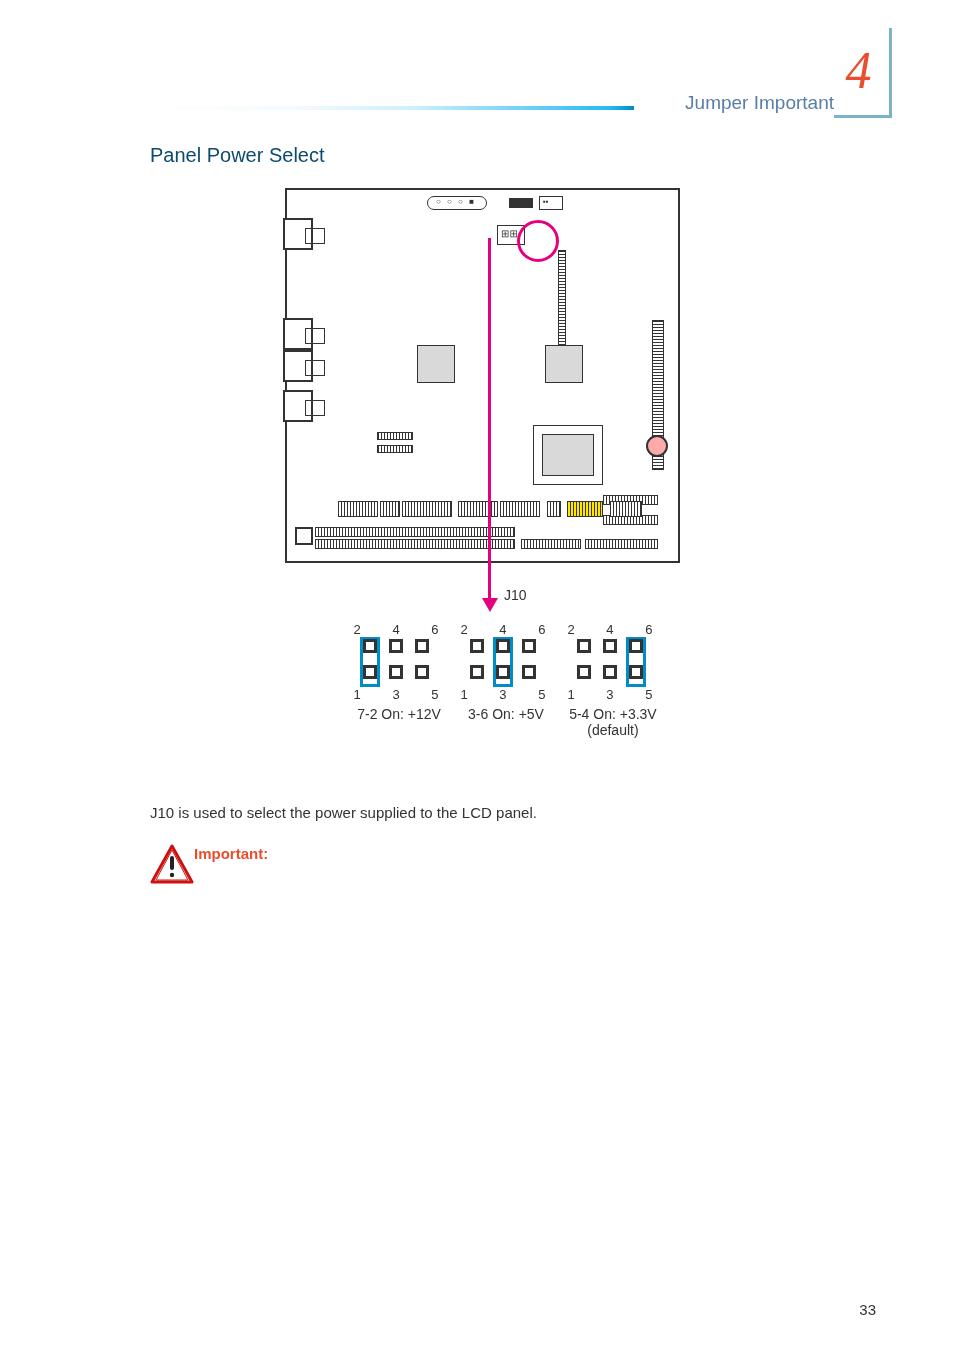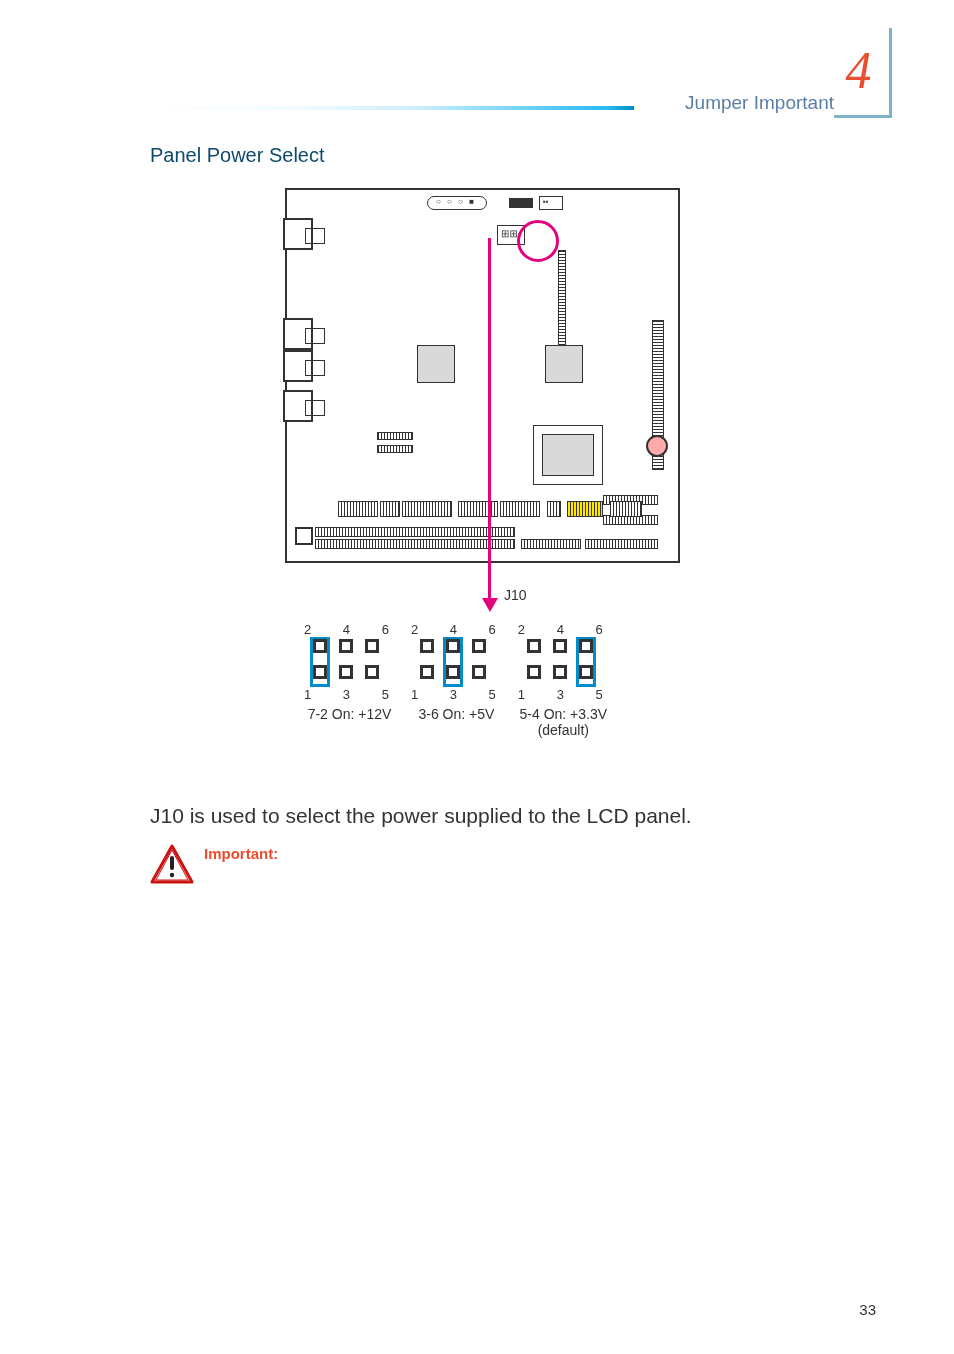--- a/index.html
+++ b/index.html
@@ -94,33 +94,33 @@
   }
   .arrow-head{
     position:absolute; top:598px; left:482px;
     width:0;height:0;border-left:8px solid transparent;border-right:8px solid transparent;
     border-top:14px solid #e5007e;
   }
 
   .j-label{position:absolute;top:587px;left:504px;font-size:14px;color:#333}
 
   
-  .jumper-row{position:absolute;top:622px;left:296px;width:420px;height:120px;display:flex;justify-content:flex-start}
+  .jumper-row{position:absolute;top:622px;left:296px;width:420px;height:120px;display:flex;justify-content:center}
   .jumper-block{display:flex;flex-direction:column;align-items:center}
   .pin-top{font-size:13px;letter-spacing:14px;padding-left:8px;color:#333;margin-bottom:2px}
   .pins{position:relative;width:72px;height:46px}
   .pin{position:absolute;width:14px;height:14px;background:#fff;border:3px solid #333}
   .shunt{position:absolute;width:20px;height:50px;top:-2px;background:transparent;border:3px solid #008cc8}
   .pin-bot{font-size:13px;letter-spacing:14px;padding-left:8px;color:#333;margin-top:2px}
   .pin-caption{font-size:14px;color:#333;margin-top:4px}
   .pin-caption2{font-size:14px;color:#333;margin-top:0}
 
-  .body-text{position:absolute;top:804px;left:150px;right:190px;font-size:21px;color:#333}
-
-  .warning-box{position:absolute;top:844px;left:150px;right:190px;display:flex;align-items:flex-start;gap:10px}
+  .body-text{position:absolute;top:804px;left:150px;right:190px;font-size:15px;color:#333}
+
+  .warning-box{position:absolute;top:844px;left:150px;right:190px;display:flex;align-items:flex-start;}
   .warning-icon{width:44px;height:40px;flex-shrink:0}
   .warning-text{font-size:15px;line-height:1.35}
   .important-label{color:#e94f2e;font-weight:bold}
   .warning-body{color:#e94f2e;text-align:justify}
 
   .page-num{position:absolute;bottom:36px;right:78px;font-size:15px;color:#333}
 </style>
 </head>
 <body>
 

